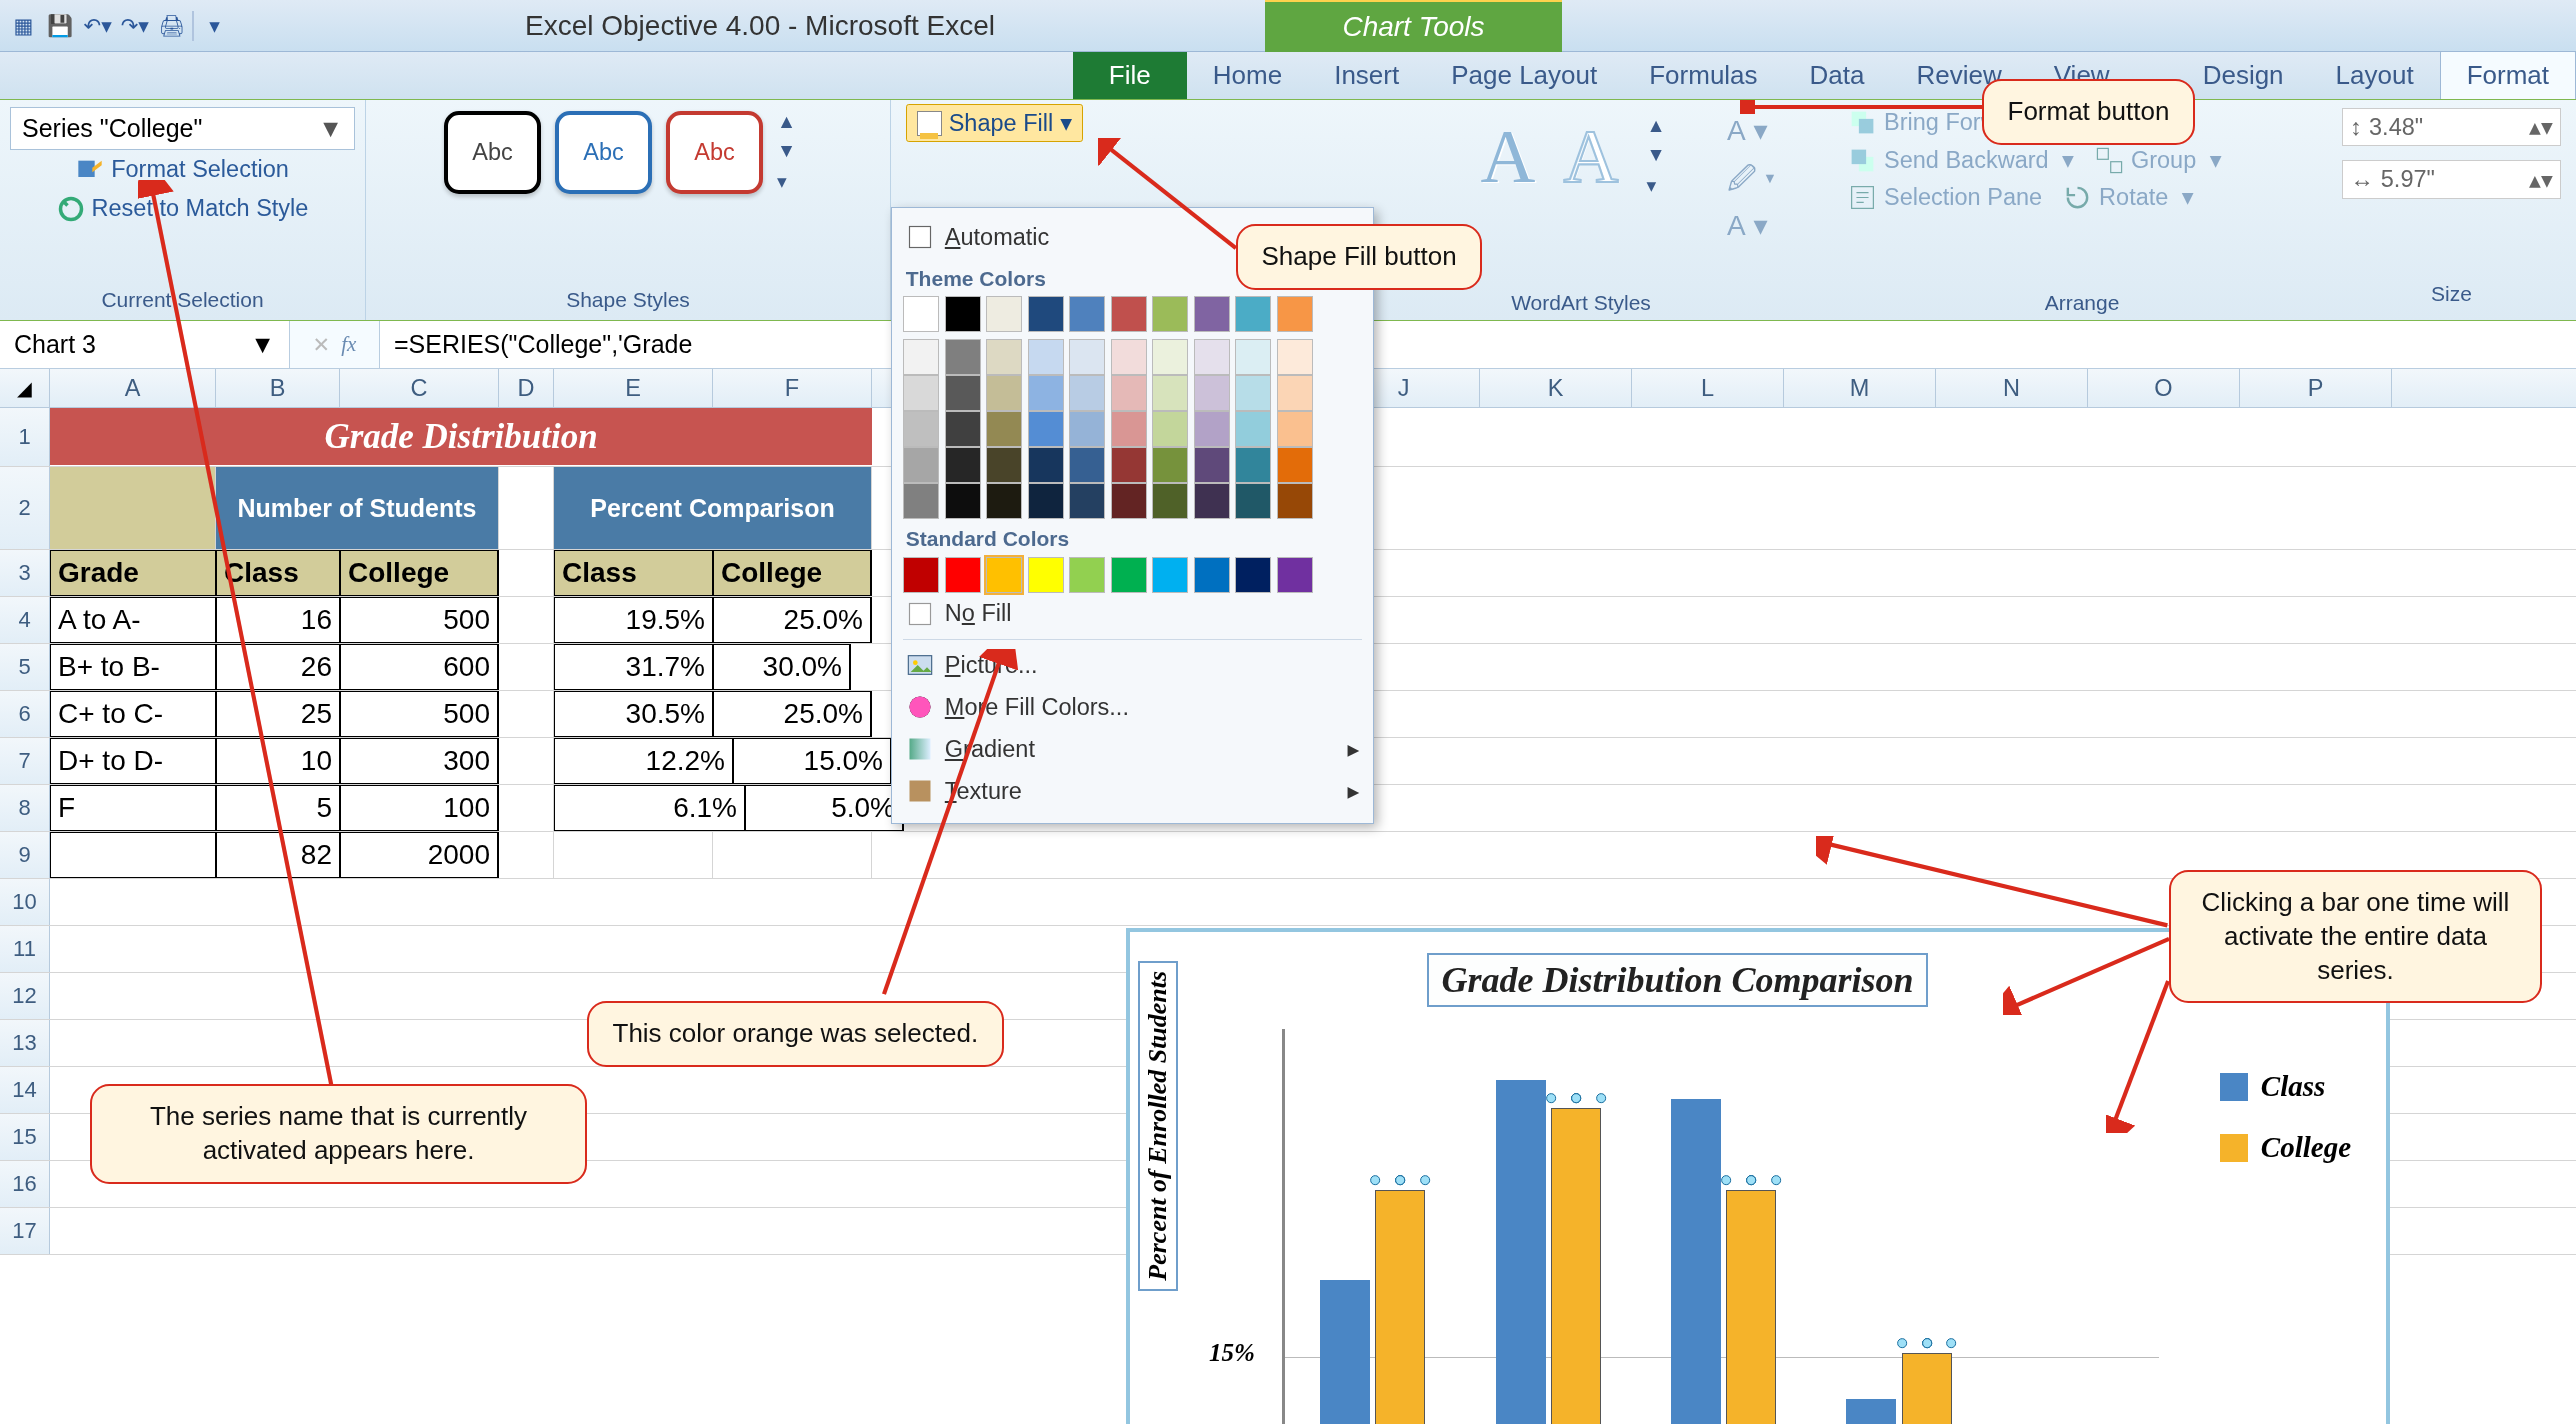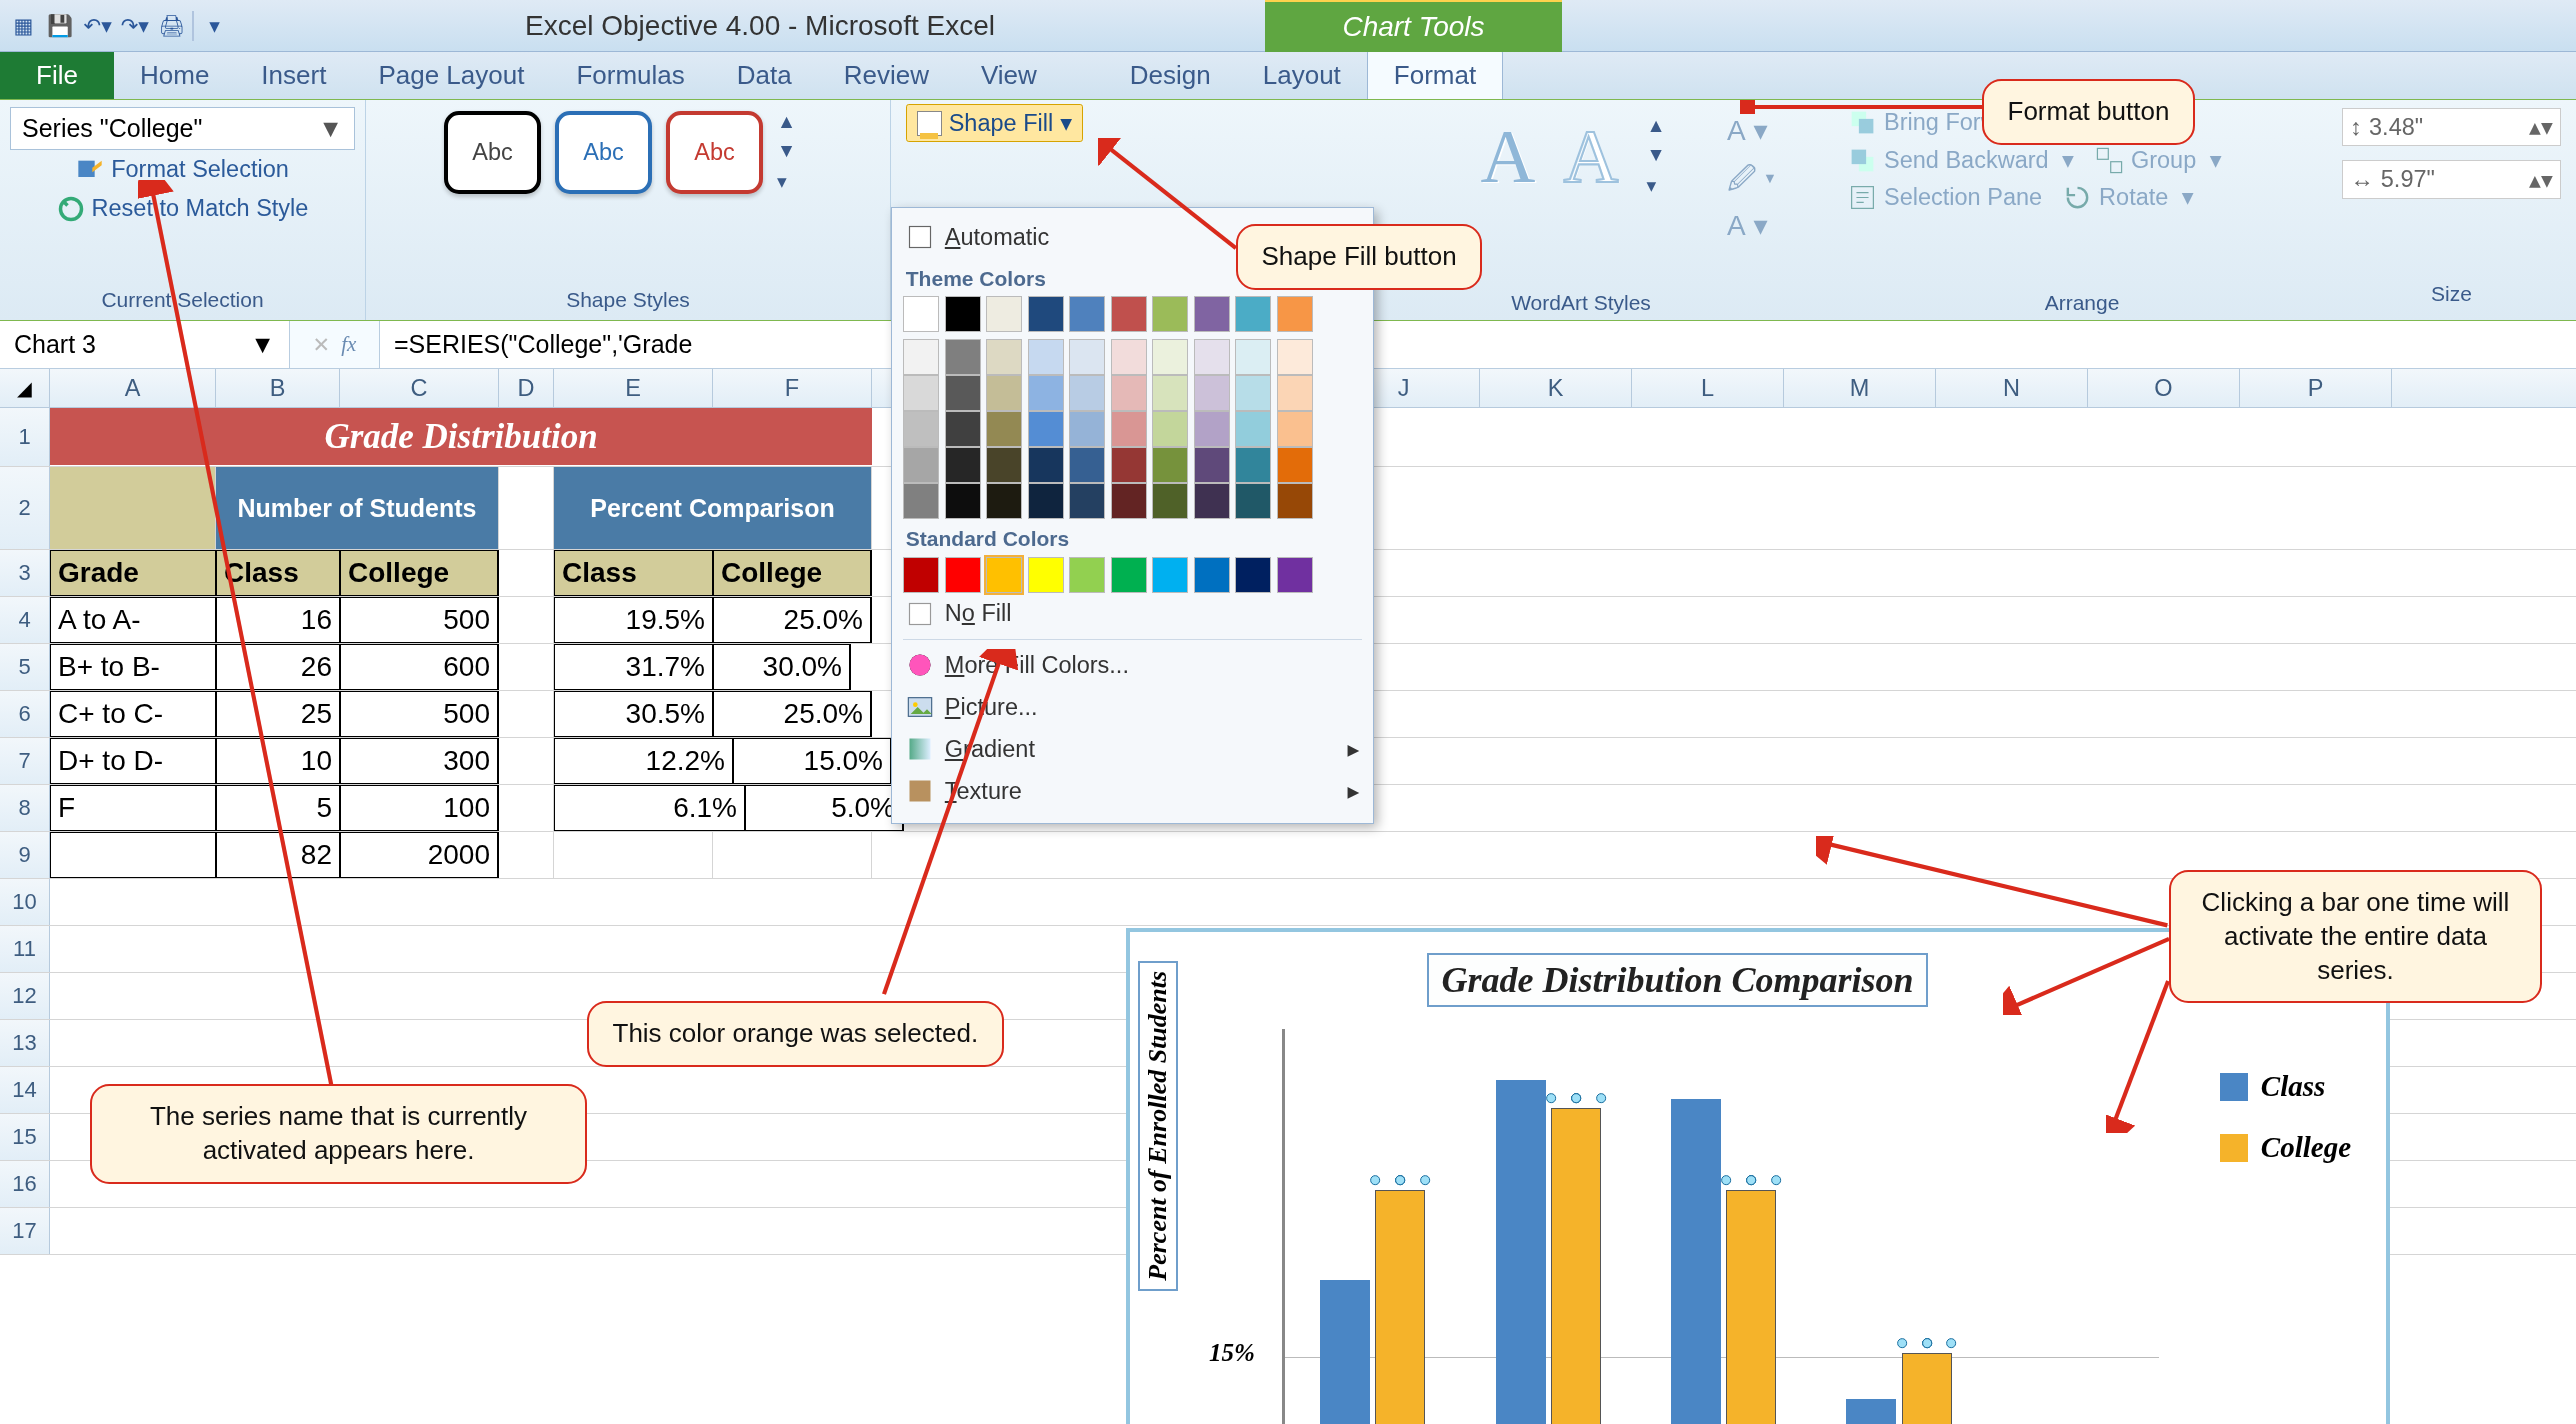--- a/index.html
+++ b/index.html
@@ -7,21 +7,21 @@
 
   
   .titlebar { height: 52px; background: linear-gradient(#dfeaf5, #c9dff0); display: flex; align-items: center; position: relative; border-bottom: 0.7px solid #9db8d6; }
   .qat { display: flex; gap: 4.1px; align-items: center; padding-left: 7px; }
   .qat-icon { width: 33px; height: 33px; display: flex; align-items: center; justify-content: center; font-size: 21px; color: #2b579a; }
   .qat-sep { width: 1.4px; height: 30px; background: #b0c4de; }
   .title-text { position: absolute; left: 525px; font-size: 28px; color: #333; }
   .chart-tools { position: absolute; left: 1265px; width: 297px; height: 52px; background: #5fa641; color: #fff; font-style: italic; font-size: 28px; display: flex; align-items: center; justify-content: center; border-top: 2.8px solid #ffd24d; }
 
   
-  .tabs { height: 48px; background: linear-gradient(#dfeaf5, #cfe2f0); display: flex; align-items: flex-end; padding-left: 0; border-bottom: 0.7px solid #7fb84f; }
+  .tabs { height: 48px; background: linear-gradient(#dfeaf5, #cfe2f0); display: flex; align-items: flex-end; padding-left: 0; border-bottom: 0.7px solid #7fb84f; justify-content: flex-end; }
   .file-tab { width: 114px; height: 48px; background: #1e7b34; color: #fff; display: flex; align-items: center; justify-content: center; font-size: 26px; }
   .tab { padding: 9.7px 26px 8.3px 26px; font-size: 26px; color: #3a5a8a; cursor: pointer; }
   .tab.active { background: #f5fbff; border: 0.7px solid #9db8d6; border-bottom: none; border-radius: 4.1px 4.1px 0 0; color: #3a5a8a; }
 
   
   .ribbon { height: 221px; background: linear-gradient(#eef6fb,#dceaf4); border-bottom: 1.4px solid #7fb84f; display: flex; position: relative; }
   .rgroup { border-right: 1.4px solid #bcd3e6; display: flex; flex-direction: column; align-items: center; padding: 7px 14px 2.8px 14px; }
   .rgroup-label { font-size: 21px; color: #3a5a8a; margin-top: auto; padding-bottom: 5.5px; }
   .selbox { width: 345px; height: 43px; background: #fff; border: 0.7px solid #a9c2da; display: flex; align-items: center; padding: 0 11px; font-size: 25px; }
   .selbox .dd { margin-left: auto; color: #555; }
@@ -533,32 +533,32 @@
     </div>
   <div class="fp-row">
     <svg viewBox="0 0 24 24">
         <rect x="3" y="3" width="18" height="18" fill="#fff" stroke="#999"></rect>
       </svg>
     <span>N<span class="ul">o</span> Fill</span>
   </div>
   <hr style="border:none;border-top:0.7px solid #cdd9e6;margin:4.1px 0">
   <div class="fp-row">
     <svg viewBox="0 0 24 24">
-        <circle cx="12" cy="12" r="9" fill="conic-gradient(red,yellow,lime,cyan,blue,magenta,red)"></circle>
-        <circle cx="12" cy="12" r="9" fill="#f5b"></circle>
-      </svg>
-    <span><span class="ul">M</span>ore Fill Colors...</span>
-  </div>
-  <div class="fp-row">
-    <svg viewBox="0 0 24 24">
         <rect x="2" y="4" width="20" height="16" fill="#cde" stroke="#468"></rect>
         <circle cx="8" cy="10" r="2" fill="#fc0"></circle>
         <path d="M4 18l6-6 5 5 3-3 4 4H4z" fill="#6a4"></path>
       </svg>
     <span><span class="ul">P</span>icture...</span>
+  </div>
+  <div class="fp-row">
+    <svg viewBox="0 0 24 24">
+        <circle cx="12" cy="12" r="9" fill="conic-gradient(red,yellow,lime,cyan,blue,magenta,red)"></circle>
+        <circle cx="12" cy="12" r="9" fill="#f5b"></circle>
+      </svg>
+    <span><span class="ul">M</span>ore Fill Colors...</span>
   </div>
   <div class="fp-row">
     <svg viewBox="0 0 24 24">
         <rect x="3" y="3" width="18" height="18" fill="url(#g)"></rect>
         <defs>
           <linearGradient id="g">
             <stop offset="0" stop-color="#5a8"></stop>
             <stop offset="1" stop-color="#def"></stop>
           </linearGradient>
         </defs>

